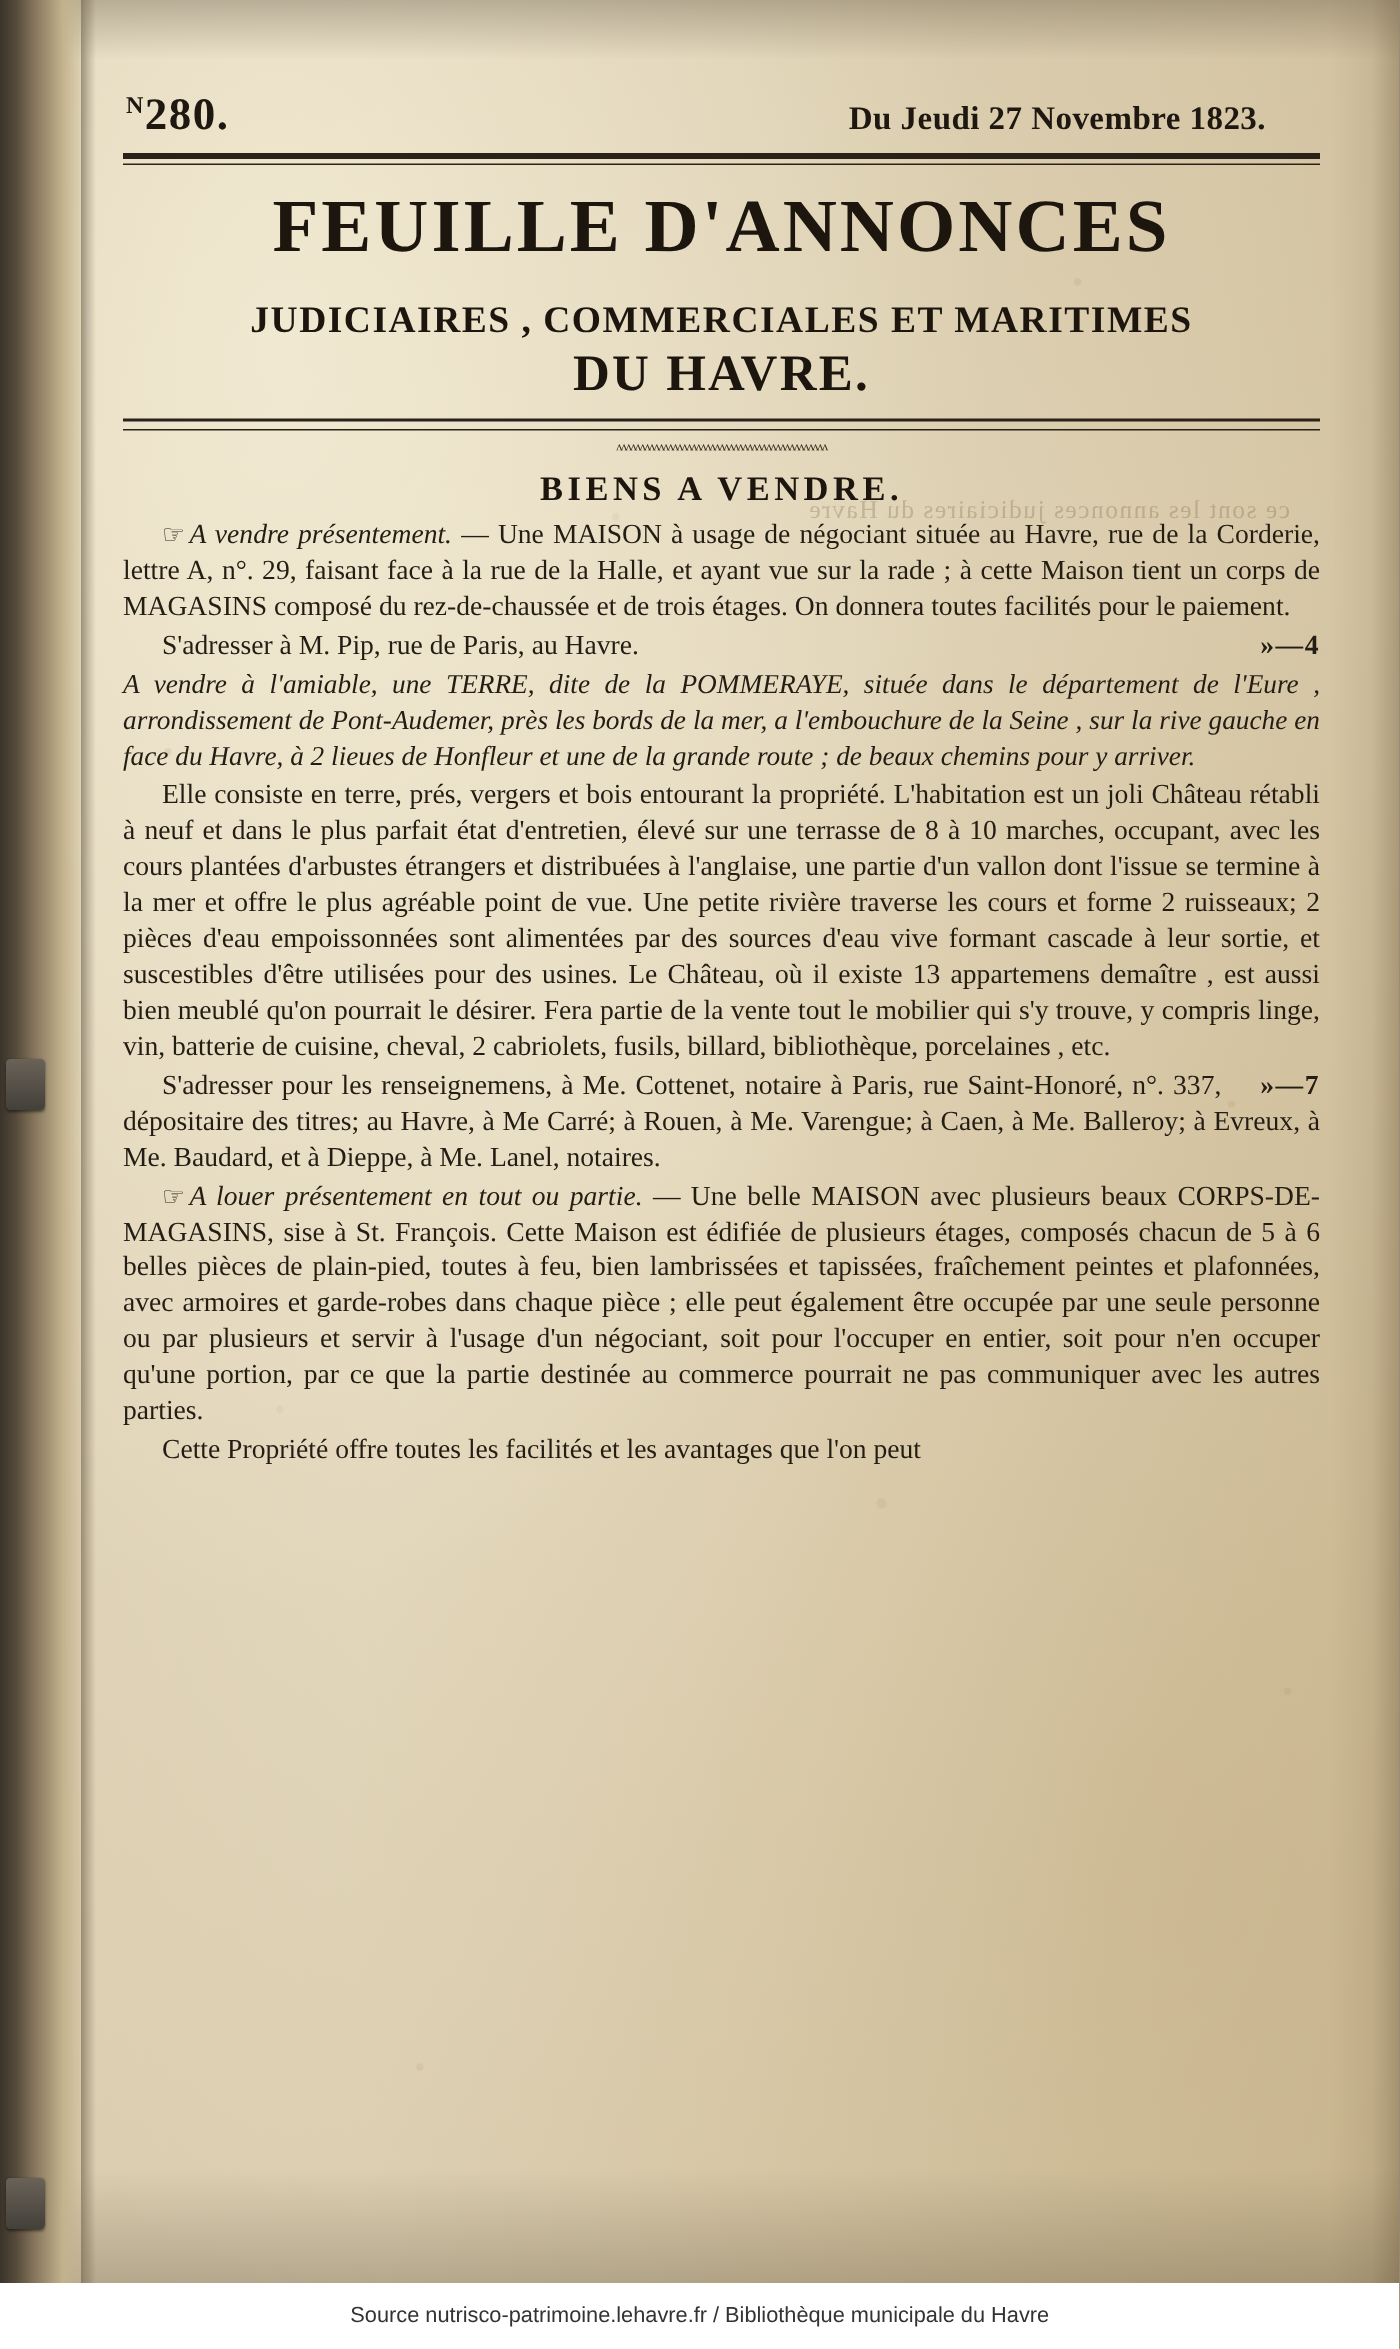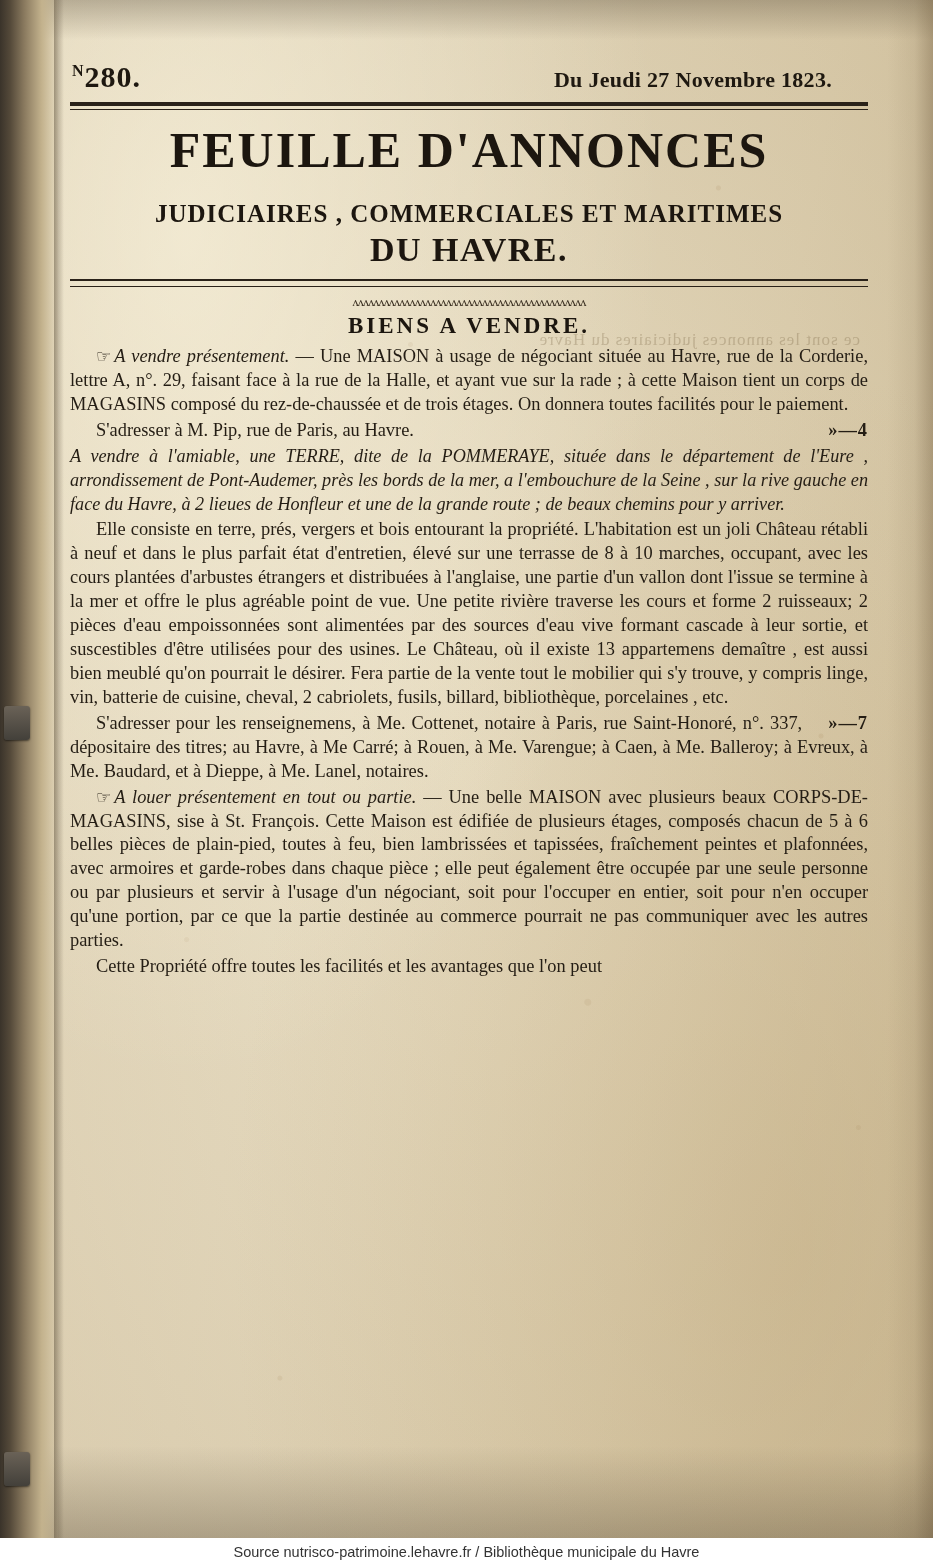--- a/index.html
+++ b/index.html
@@ -100,21 +100,21 @@
     font-size: 17px;
     letter-spacing: 1px;
     transform: scaleX(-1);
     font-family: "Liberation Serif", serif;
     overflow: hidden;
     white-space: nowrap;
   }
 
   #content {
     position: absolute;
-    left: 64px;
+    left: 76px;
     top: 60px;
     width: 810px;
     z-index: 10;
     color: #241d14;
   }
 
   .masthead-row {
     display: flex;
     align-items: baseline;
     justify-content: space-between;
@@ -187,21 +187,21 @@
     color: #241d14;
   }
 
   .rule-thin2 {
     margin: 5px 6px 0 6px;
     border-top: 1.6px solid #2a2219;
   }
 
   .wavy {
     text-align: center;
-    font-size: 21px;
+    font-size: 14px;
     letter-spacing: -1px;
     color: #3a2f21;
     margin-top: 6px;
     height: 16px;
     overflow: hidden;
     font-family: "Liberation Serif", serif;
   }
 
   .section-head {
     text-align: center;
@@ -239,21 +239,21 @@
   .refnum {
     float: right;
     font-weight: bold;
     letter-spacing: 1px;
   }
 
   .source-bar {
     position: absolute;
     left: 0; bottom: 0;
     width: 933px;
-    height: 28px;
+    height: 44px;
     background: #ffffff;
     color: #333;
     font-family: "Liberation Sans", sans-serif;
     font-size: 14.5px;
     display: flex;
     align-items: center;
     justify-content: center;
     z-index: 20;
   }
 </style>

